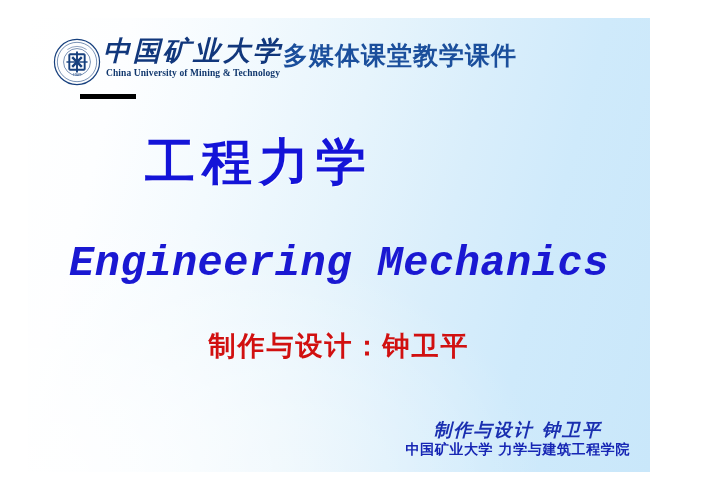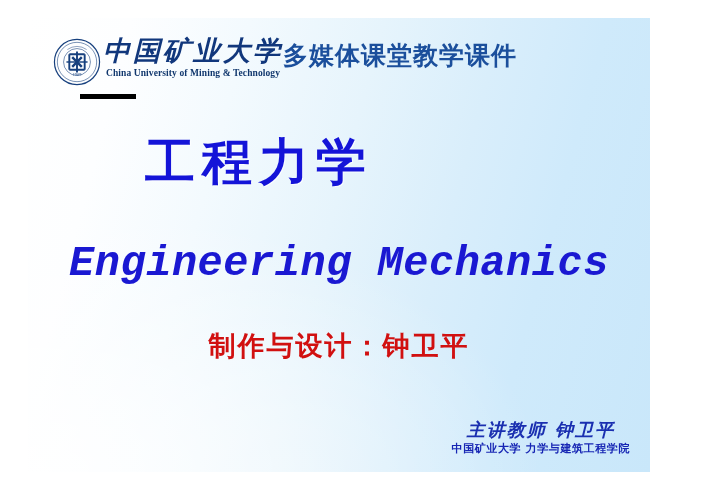--- a/index.html
+++ b/index.html
@@ -170,21 +170,21 @@
     font-style: italic;
     font-size: 18px;
     line-height: 23px;
     letter-spacing: 2px;
     color: #1a2fb0;
     white-space: nowrap;
   }
   #credits-line2 {
     font-family: "DejaVu Sans", "Liberation Sans", sans-serif;
     font-weight: bold;
-    font-size: 11px;
+    font-size: 14px;
     line-height: 14px;
     letter-spacing: 0.6px;
     color: #1726b4;
     white-space: nowrap;
     margin-top: 1px;
   }
 </style>
 </head>
 <body>
 
@@ -215,17 +215,17 @@
     <div id="course-ware-label">多媒体课堂教学课件</div>
   </div>
 
   <div id="title-cn">工程力学</div>
 
   <div id="title-en">Engineering Mechanics</div>
 
   <div id="instructor">制作与设计：钟卫平</div>
 
   <div id="credits">
-    <div id="credits-line1">主讲教师  钟卫平</div>
+    <div id="credits-line1">制作与设计  钟卫平</div>
     <div id="credits-line2">中国矿业大学  力学与建筑工程学院</div>
   </div>
 
 </div>
 
 </body></html>

